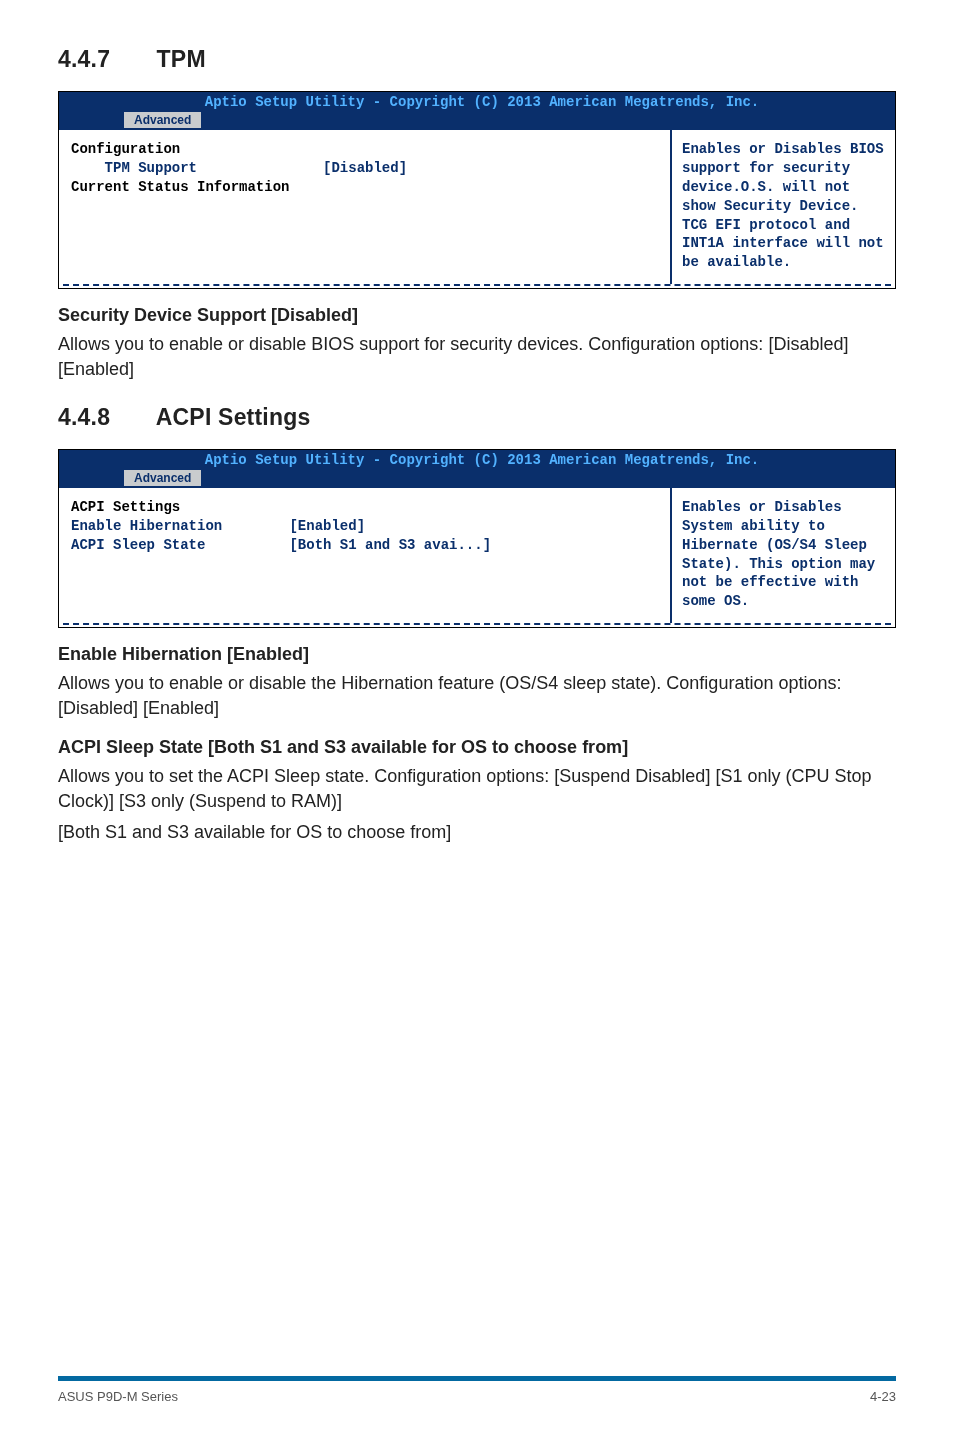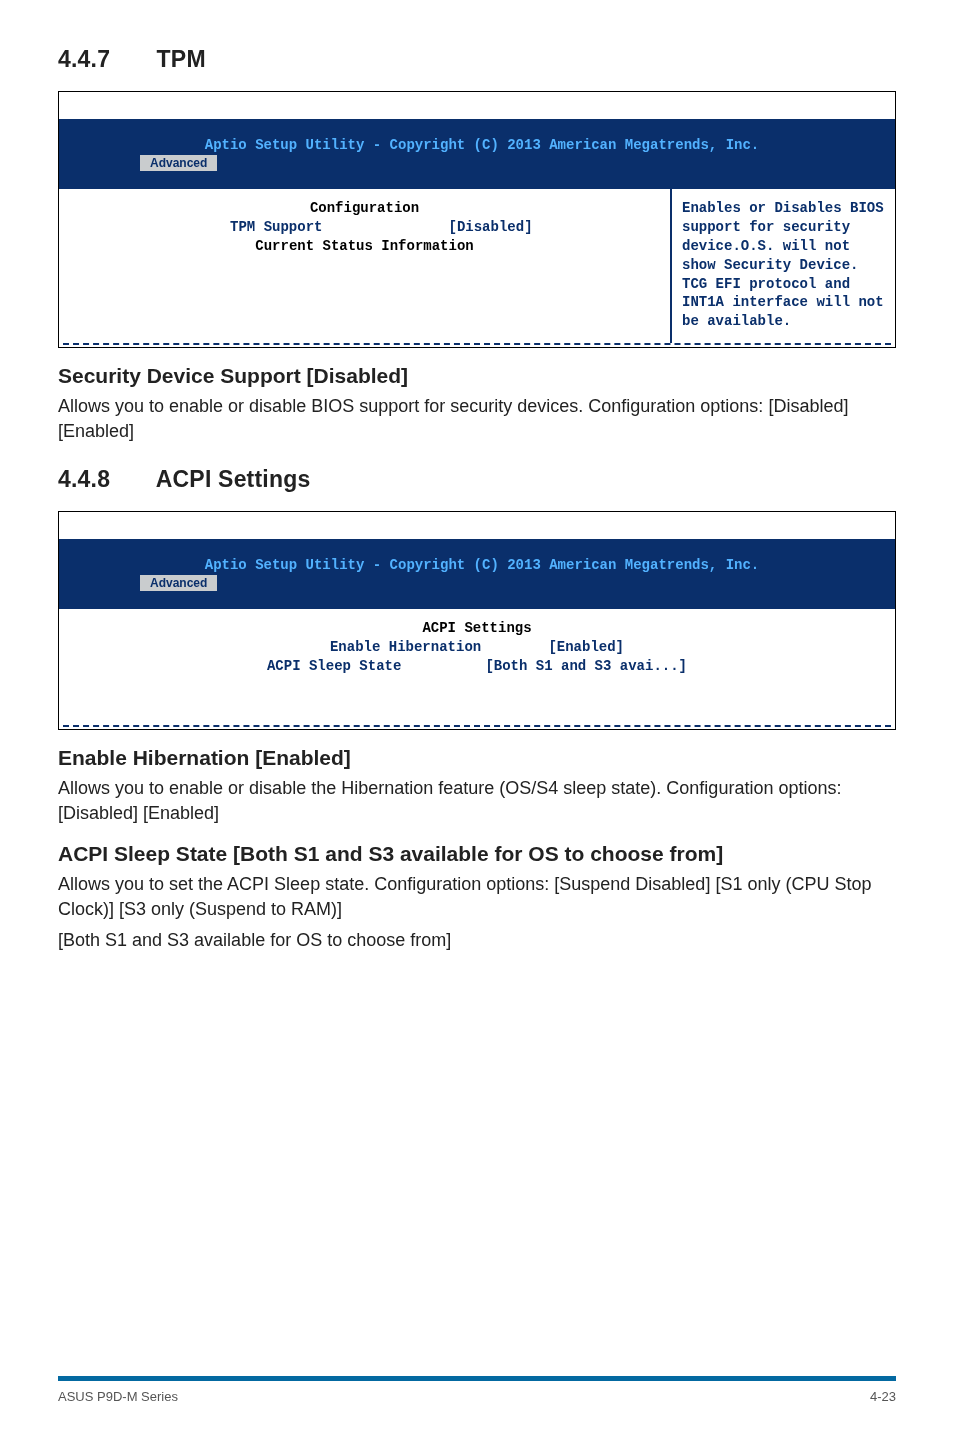--- a/index.html
+++ b/index.html
@@ -1,28 +1,28 @@
 <!DOCTYPE html>
 <html><head>
 <meta charset="utf-8">
 <style>
   * { box-sizing: border-box; margin: 0; padding: 0; }
   html, body { width: 954px; margin: 0 auto; background: #fff; font-family: Arial, Helvetica, sans-serif; color: #222; }
   .page { padding: 46px 58px 40px 58px; position: relative; min-height: 1438px; }
   h1.section { font-size: 23px; font-weight: bold; margin: 0 0 18px 0; letter-spacing: 0.2px; }
   h1.section .num { display: inline-block; width: 92px; }
-  h2.subhead { font-size: 21px; font-weight: bold; margin: 16px 0 6px 0; }
+  h2.subhead { font-size: 18px; font-weight: bold; margin: 16px 0 6px 0; }
   p.body { font-size: 18px; line-height: 1.38; margin: 0 0 6px 0; }
   .bios-box { border: 1px solid #000; margin: 6px 0 14px 0; background: #fff; }
-  .bios-tabs { background: #0a2f6b; padding: 16px; margin-top: 27px; }
+  .bios-tabs { background: #0a2f6b; padding: 0; }
   .bios-tabs .titletext { color: #52b2ff; font-family: "Courier New", monospace; font-weight: bold; font-size: 14px; display: block; padding: 2px 0 0 10px; text-align: center; }
   .bios-tabs .tabrow { padding-left: 64px; }
   .bios-tabs .tab { display: inline-block; background: #c9ccce; color: #0a2f6b; font-family: Liberation Sans, sans-serif; font-weight: bold; font-size: 12px; padding: 1px 10px 1px 10px; border: 1px solid #0a2f6b; border-bottom: none; }
   .bios-body { display: flex; border-top: 2px solid #0a2f6b; }
-  .bios-left { flex: 1 1 auto; padding: 10px 12px 12px 12px; font-family: "Courier New", monospace; font-weight: bold; font-size: 14px; color: #000; text-align: center; }
+  .bios-left { flex: 1 1 auto; padding: 10px 12px 12px 12px; font-family: "Courier New", monospace; font-weight: bold; font-size: 14px; color: #000; }
   .bios-left .row { white-space: pre; line-height: 1.35; }
   .bios-left .sel { color: #0a2f6b; }
   .bios-left .val { display: inline-block; }
   .bios-right { width: 225px; border-left: 2px solid #0a2f6b; padding: 10px 10px 12px 10px; font-family: "Courier New", monospace; font-weight: bold; font-size: 14px; color: #0a2f6b; line-height: 1.35; }
   .bios-bottom-dash { height: 0; border-bottom: 2px dashed #0a2f6b; margin: 0 4px 2px 4px; }
   .footer { position: absolute; bottom: 34px; left: 58px; right: 58px; border-top: 5px solid #0369a1; padding-top: 8px; font-size: 13px; color: #555; display: flex; justify-content: space-between; }
 </style>
 </head>
 <body>
 
@@ -70,20 +70,23 @@
       </div>
     </div>
     <div class="bios-body">
       <div class="bios-left">
         <div class="row">ACPI Settings</div>
         <div class="row"><span class="sel">Enable Hibernation</span><span>        </span><span class="sel val">[Enabled]</span></div>
         <div class="row"><span class="sel">ACPI Sleep State</span><span>          </span><span class="sel val">[Both S1 and S3 avai...]</span></div>
         <div class="row">&nbsp;</div>
         <div class="row">&nbsp;</div>
       </div>
+      <div class="bios-right">
+        <span>Enables or Disables System ability to Hibernate (OS/S4 Sleep State). This option may not be effective with some OS.</span>
+      </div>
     </div>
     <div class="bios-bottom-dash"></div>
   </div>
 
   <h2 class="subhead">Enable Hibernation [Enabled]</h2>
   <p class="body">Allows you to enable or disable the Hibernation feature (OS/S4 sleep state). Configuration options: [Disabled] [Enabled]</p>
 
   <h2 class="subhead">ACPI Sleep State [Both S1 and S3 available for OS to choose from]</h2>
   <p class="body">Allows you to set the ACPI Sleep state. Configuration options: [Suspend Disabled] [S1 only (CPU Stop Clock)] [S3 only (Suspend to RAM)]</p>
   <p class="body">[Both S1 and S3 available for OS to choose from]</p>

